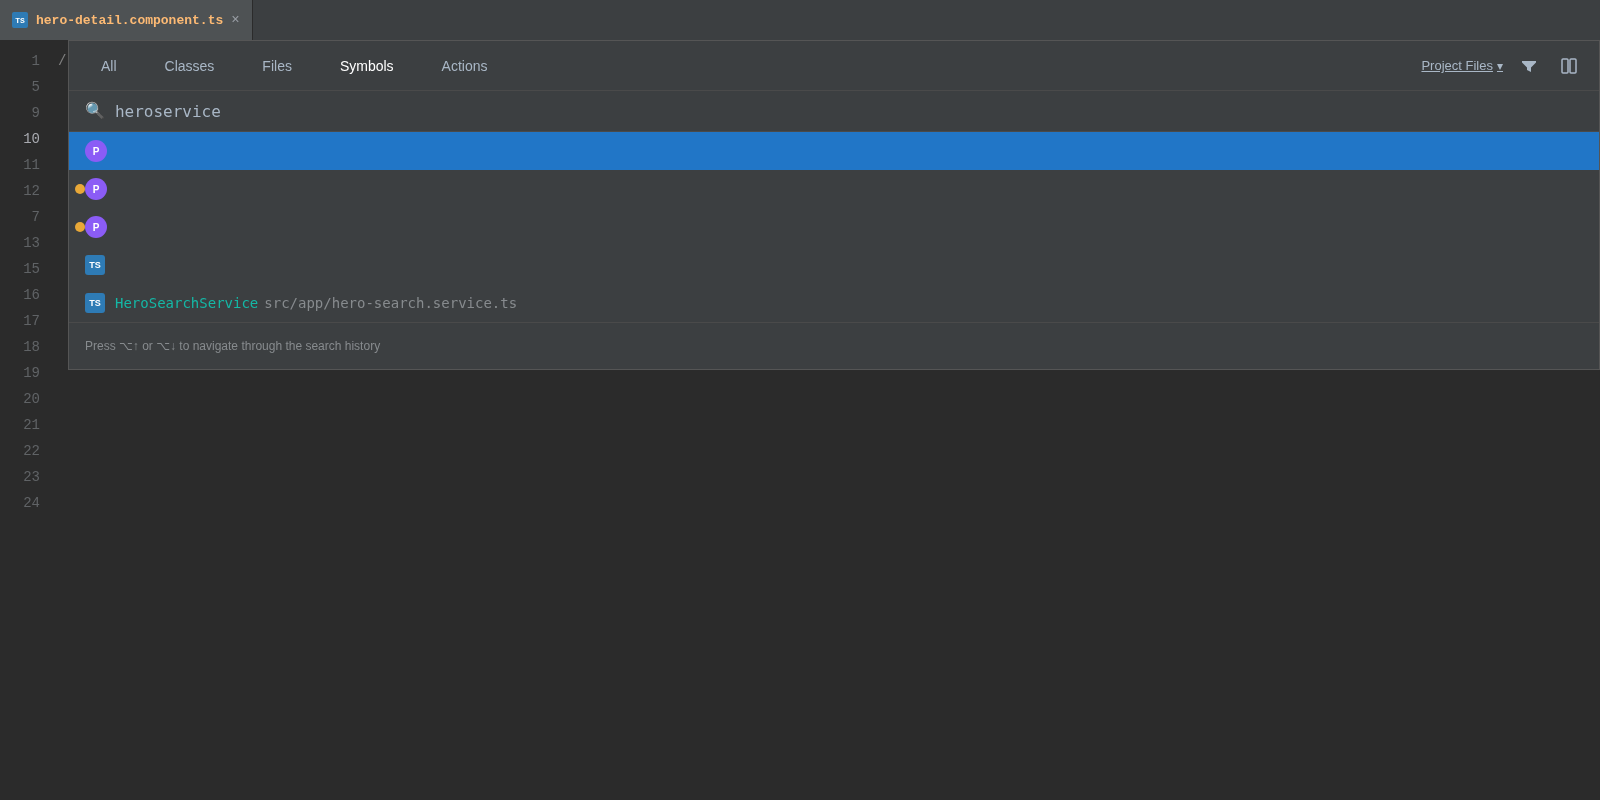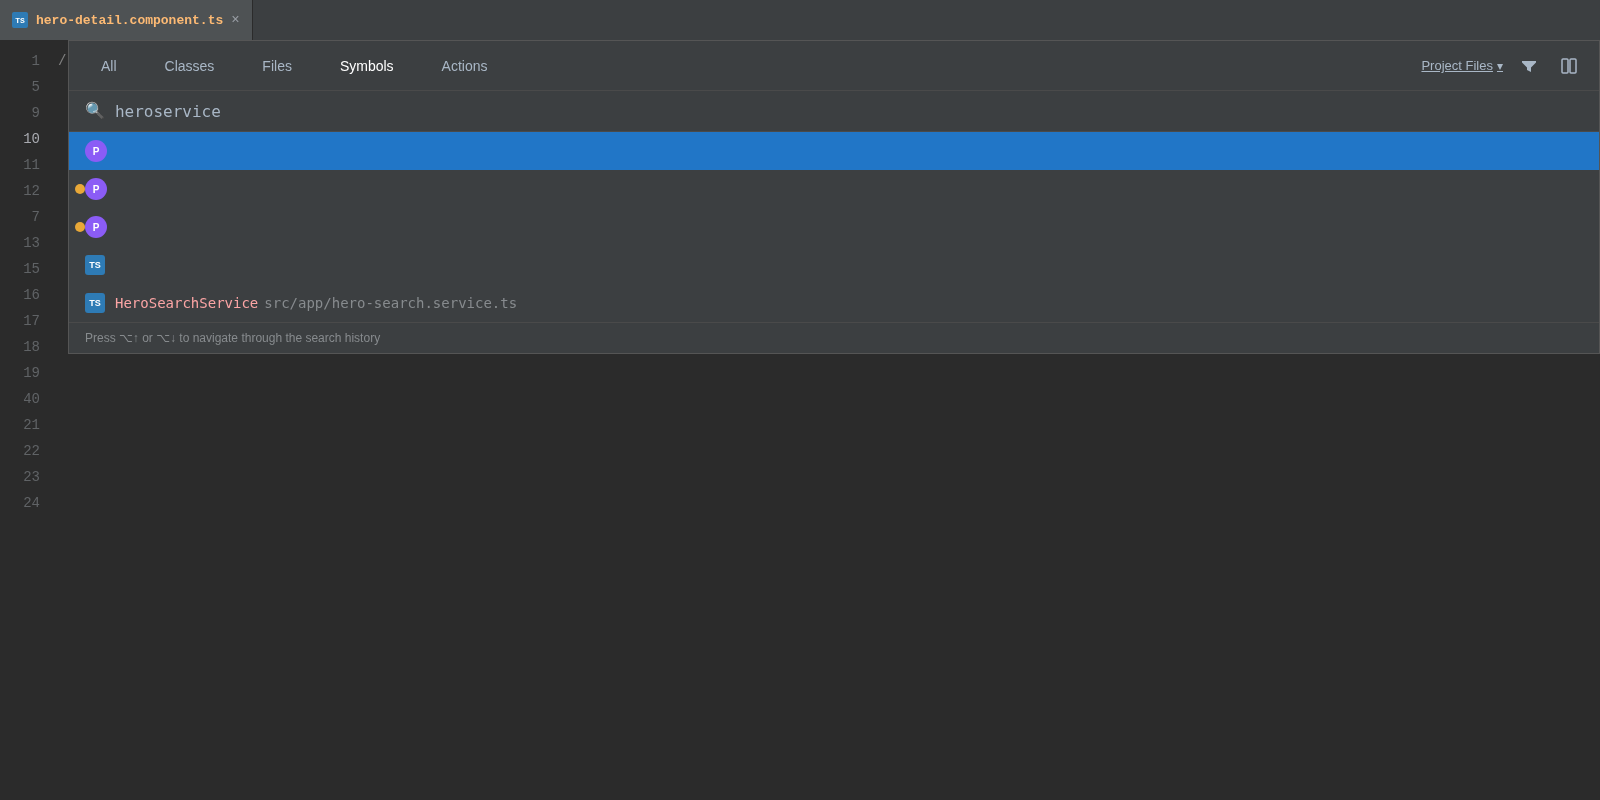--- a/index.html
+++ b/index.html
@@ -264,21 +264,21 @@
       color: #878b8e;
       margin-left: 6px;
     }
 
     .result-item.selected .result-text .path {
       color: #c0d0e0;
     }
 
     
     .search-status {
-      padding: 8px 16px;
+      padding: 16px 16px;
       font-size: 12px;
       color: #878b8e;
       background: #3c3f41;
       border-top: 1px solid #4a4a4a;
       font-family: 'Segoe UI', Arial, sans-serif;
     }
 
     
     .ts-icon {
       width: 20px;
@@ -317,21 +317,21 @@
     <span class="line-num active">10</span>
     <span class="line-num">11</span>
     <span class="line-num">12</span>
     <span class="line-num">7</span>
     <span class="line-num">13</span>
     <span class="line-num">15</span>
     <span class="line-num">16</span>
     <span class="line-num">17</span>
     <span class="line-num">18</span>
     <span class="line-num">19</span>
-    <span class="line-num">40</span>
+    <span class="line-num">20</span>
     <span class="line-num">21</span>
     <span class="line-num">22</span>
     <span class="line-num">23</span>
     <span class="line-num">24</span>
   </div>
 
   <div class="code-area">
     <div class="code-line"><span class="c-comment">/** @type {arg: any} ...*/</span></div>
     <div class="code-line"></div>
     <div class="code-line"></div>
@@ -405,21 +405,21 @@
       <div class="result-icon purple">P</div>
     </div>
 
     <div class="result-item">
       <div class="ts-icon">TS</div>
     </div>
 
     <div class="result-item">
       <div class="ts-icon">TS</div>
       <span class="result-text">
-        <span style="color:#fca5a5;">HeroSearchService</span><span class="path">src/app/hero-search.service.ts</span>
+        <span style="color:#14b8a6;">HeroSearchService</span><span class="path">src/app/hero-search.service.ts</span>
       </span>
     </div>
   </div>
 
   <div class="search-status">
     <span>Press ⌥↑ or ⌥↓ to navigate through the search history</span>
   </div>
 </div>
 
 </body></html>

